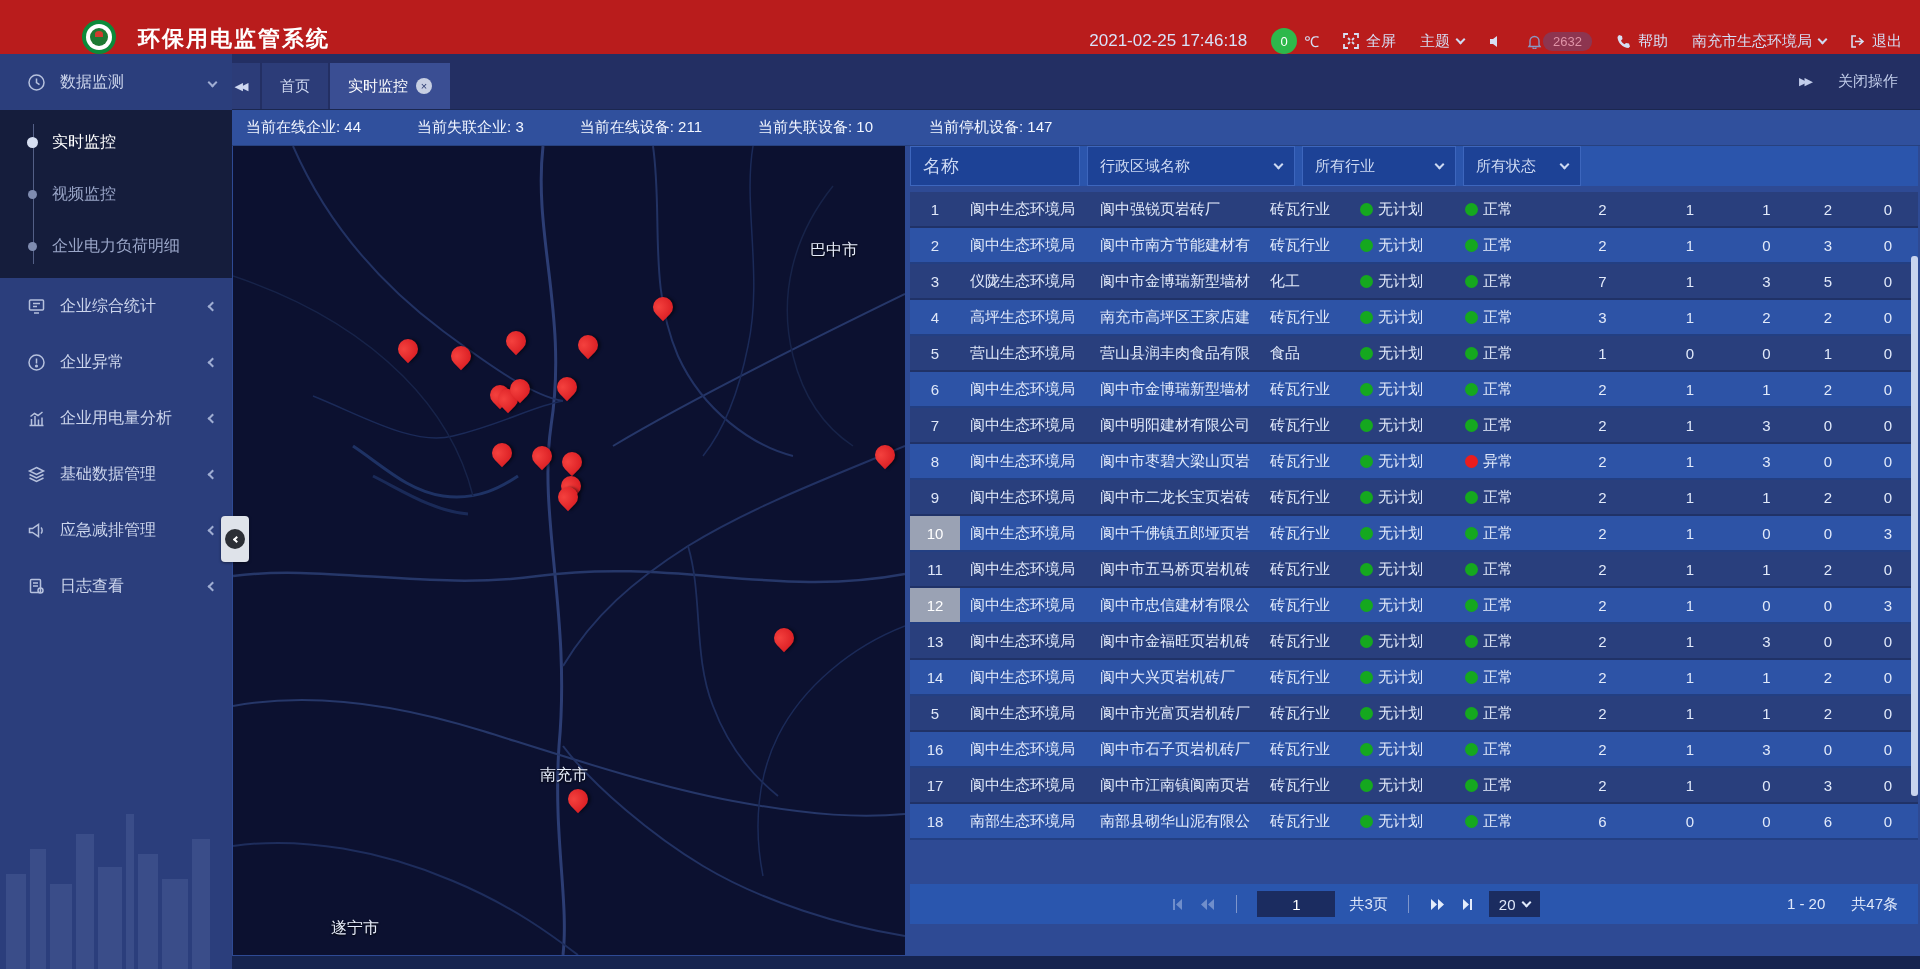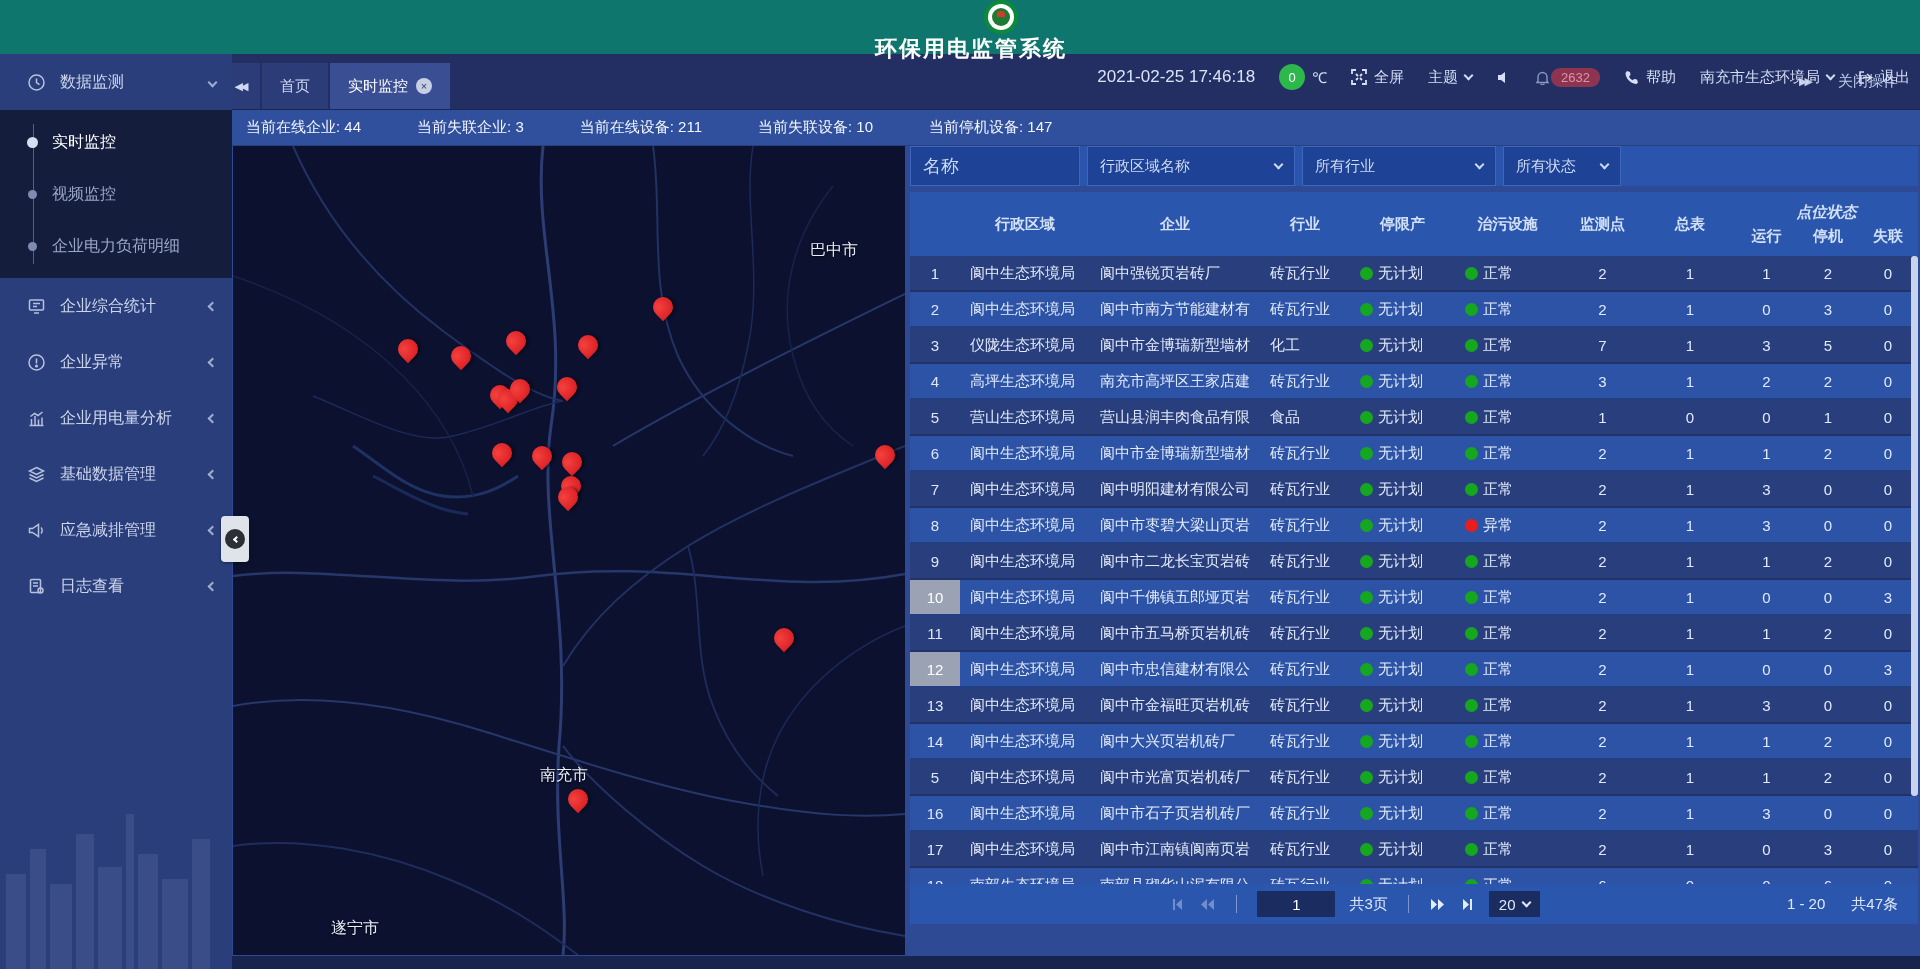--- a/index.html
+++ b/index.html
@@ -1,26 +1,26 @@
 <!DOCTYPE html>
 <html><head>
 <meta charset="utf-8">
 <style>
   *{margin:0;padding:0;box-sizing:border-box;font-family:"Liberation Sans",sans-serif;}
   html,body{width:1920px;height:969px;overflow:hidden;background:#2e4a94;}
   body{position:relative;color:#e6edfa;font-size:15px;}
 
   
-  .top-header{position:absolute;left:0;top:0;width:1920px;height:54px;background:#0f766e;display:flex;align-items:center;z-index:5;flex-direction:column;}
+  .top-header{position:absolute;left:0;top:0;width:1920px;height:54px;background:#b91c1c;display:flex;align-items:flex-end;z-index:5;}
   .logo-wrap{margin-left:82px;width:34px;height:34px;border-radius:50%;background:#0c8a3a;display:flex;align-items:center;justify-content:center;flex:0 0 auto;}
   .logo-inner{width:26px;height:26px;border-radius:50%;background:#fff;display:flex;align-items:center;justify-content:center;}
   .logo-core{width:18px;height:18px;border-radius:50%;background:#1d7a33;position:relative;overflow:hidden;}
   .logo-core::after{content:"";position:absolute;left:5px;top:3px;width:8px;height:6px;background:#d23b2e;border-radius:50% 50% 0 0;}
   .app-title{margin-left:22px;font-size:22px;font-weight:bold;color:#fff;letter-spacing:2px;}
-  .header-right{margin-left:auto;display:flex;align-items:center;gap:24px;padding-right:10px;color:#d5def5;}
+  .header-right{margin-left:auto;display:flex;align-items:center;gap:24px;padding-right:18px;color:#d5def5;}
   .hdr-item{display:flex;align-items:center;gap:7px;white-space:nowrap;}
   .datetime{font-size:17px;color:#d9e2f8;}
   .temp-badge{width:26px;height:26px;border-radius:50%;background:#2db84b;color:#fff;display:flex;align-items:center;justify-content:center;font-size:13px;}
   .temp-unit{font-size:15px;}
   .bell-badge{background:#8d3550;color:#df93a6;border-radius:9px;padding:2px 10px;font-size:13px;margin-left:-6px;}
   .caret-down{width:7px;height:7px;border-right:2px solid #cfdaf2;border-bottom:2px solid #cfdaf2;transform:rotate(45deg);margin-top:-3px;display:inline-block;}
   .hdr-icon{display:inline-flex;}
 
   
   .sidebar{position:absolute;left:0;top:54px;width:232px;height:915px;background:#2b3e7c;z-index:4;overflow:hidden;}
@@ -63,21 +63,21 @@
   .collapse-btn{position:absolute;left:221px;top:516px;width:28px;height:46px;background:#dfe3ea;border-radius:4px;z-index:6;display:flex;align-items:center;justify-content:center;cursor:pointer;box-shadow:0 1px 3px rgba(0,0,0,.4);}
   .collapse-btn .circ{width:20px;height:20px;border-radius:50%;background:#2c2f36;display:flex;align-items:center;justify-content:center;}
   .collapse-btn .circ .chev{border-color:#fff;width:5px;height:5px;margin-left:2px;}
 
   
   .right-panel{margin-left:5px;width:1008px;display:flex;flex-direction:column;flex:0 0 auto;height:778px;}
   .filter-row{height:40px;background:#2b55ac;display:flex;align-items:center;gap:7px;padding:0;}
   .control{height:40px;background:#1d4296;border:1px solid #3d66bd;display:flex;align-items:center;padding:0 12px;color:#cdd9f2;}
   .control.f-name{width:170px;}
   .control.f-region{width:208px;}
-  .control.f-industry{width:194px;}
+  .control.f-industry{width:154px;}
   .control.f-status{width:118px;}
   .control input{background:transparent;border:none;outline:none;color:#cdd9f2;width:100%;font-size:18px;}
   .control input::placeholder{color:#cdd9f2;opacity:1;}
   .control .caret-down{margin-left:auto;border-color:#cdd9f2;}
 
   .table-wrap{margin-top:6px;position:relative;flex:1;display:flex;flex-direction:column;overflow:hidden;}
   .thead{height:64px;background:#2a56ae;display:flex;color:#d3e1f8;font-weight:bold;flex:0 0 auto;}
   .th{display:flex;align-items:center;justify-content:center;text-align:center;}
   .col-num{width:50px;flex:0 0 auto;}
   .col-region{width:130px;flex:0 0 auto;}
@@ -433,38 +433,20 @@
           <span>所有行业</span>
           <span class="caret-down"></span>
         </div>
         <div class="control f-status">
           <span>所有状态</span>
           <span class="caret-down"></span>
         </div>
       </div>
 
       <div class="table-wrap">
-        <div class="thead">
-          <div class="th col-num"></div>
-          <div class="th col-region">行政区域</div>
-          <div class="th col-company">企业</div>
-          <div class="th col-industry">行业</div>
-          <div class="th col-stop">停限产</div>
-          <div class="th col-fac">治污设施</div>
-          <div class="th col-mon">监测点</div>
-          <div class="th col-meter">总表</div>
-          <div class="col-status">
-            <div class="status-group-label">点位状态</div>
-            <div class="status-sub">
-              <div class="th col-run">运行</div>
-              <div class="th col-halt">停机</div>
-              <div class="th col-lost">失联</div>
-            </div>
-          </div>
-        </div>
         <div class="tbody">
 
             <div class="trow">
               <div class="td c col-num num-cell">1</div>
               <div class="td l col-region">阆中生态环境局</div>
               <div class="td l col-company">阆中强锐页岩砖厂</div>
               <div class="td l col-industry">砖瓦行业</div>
               <div class="td l col-stop">
                 <span class="sdot green"></span>
                 <span>无计划</span>

